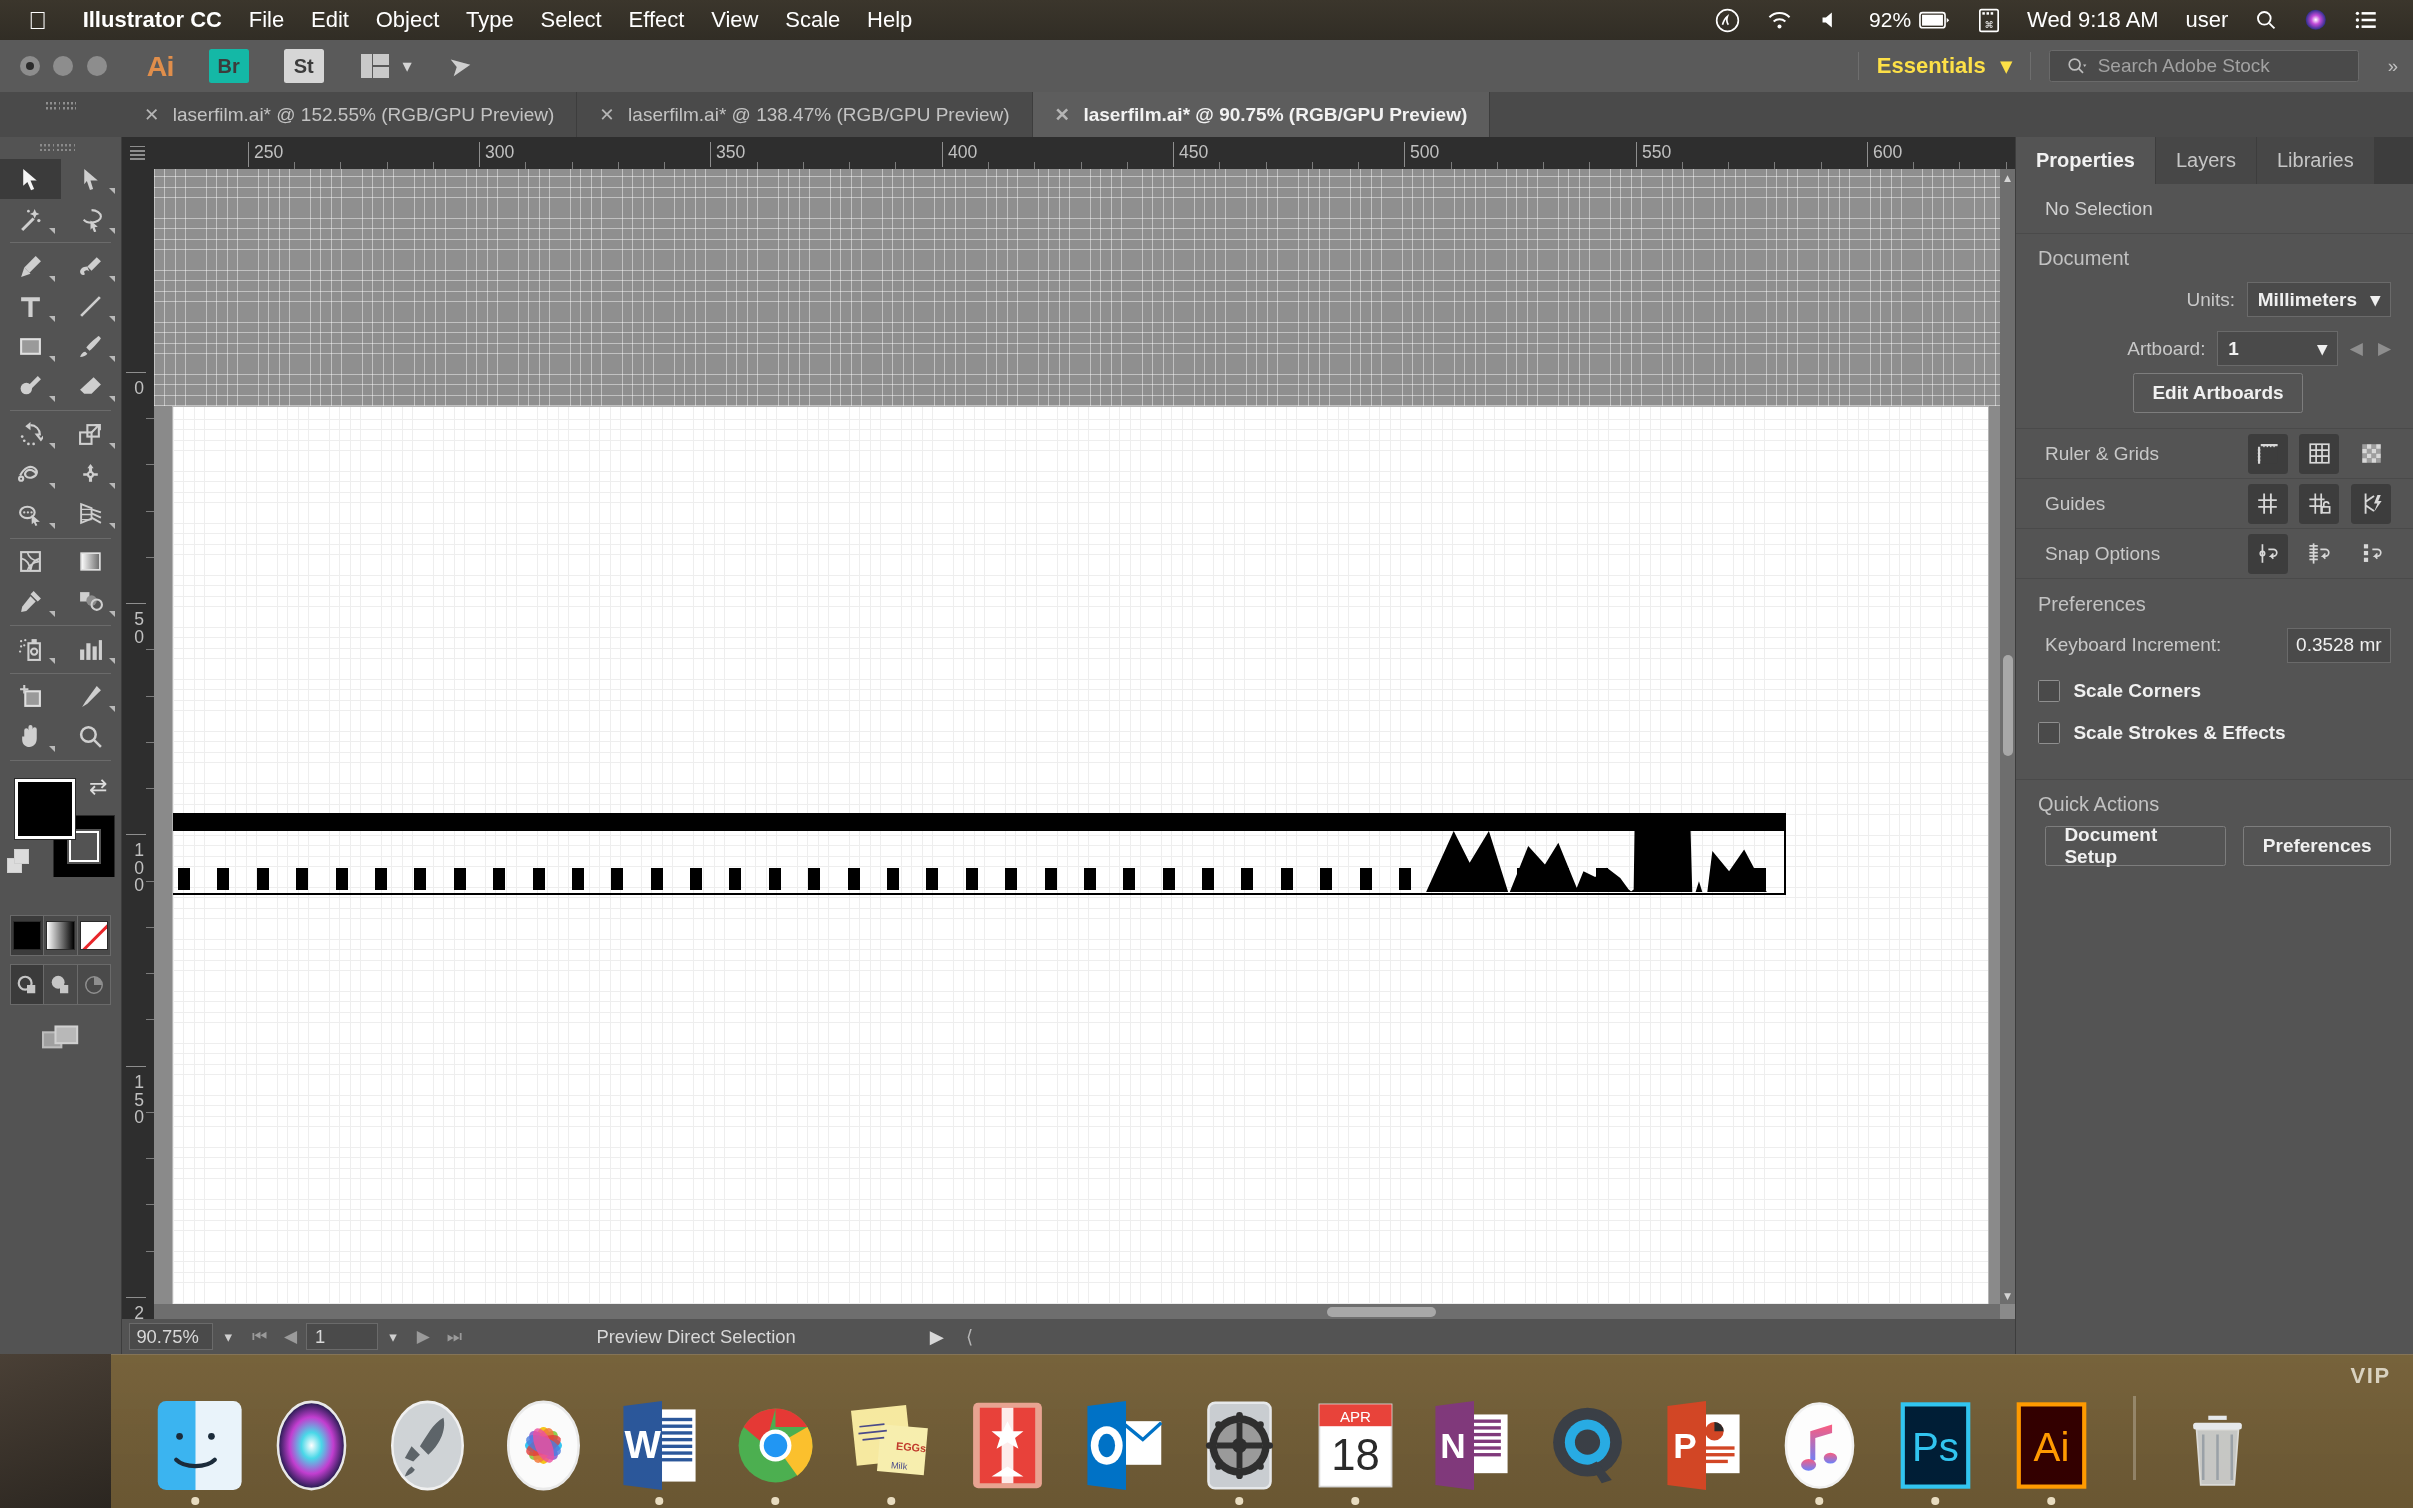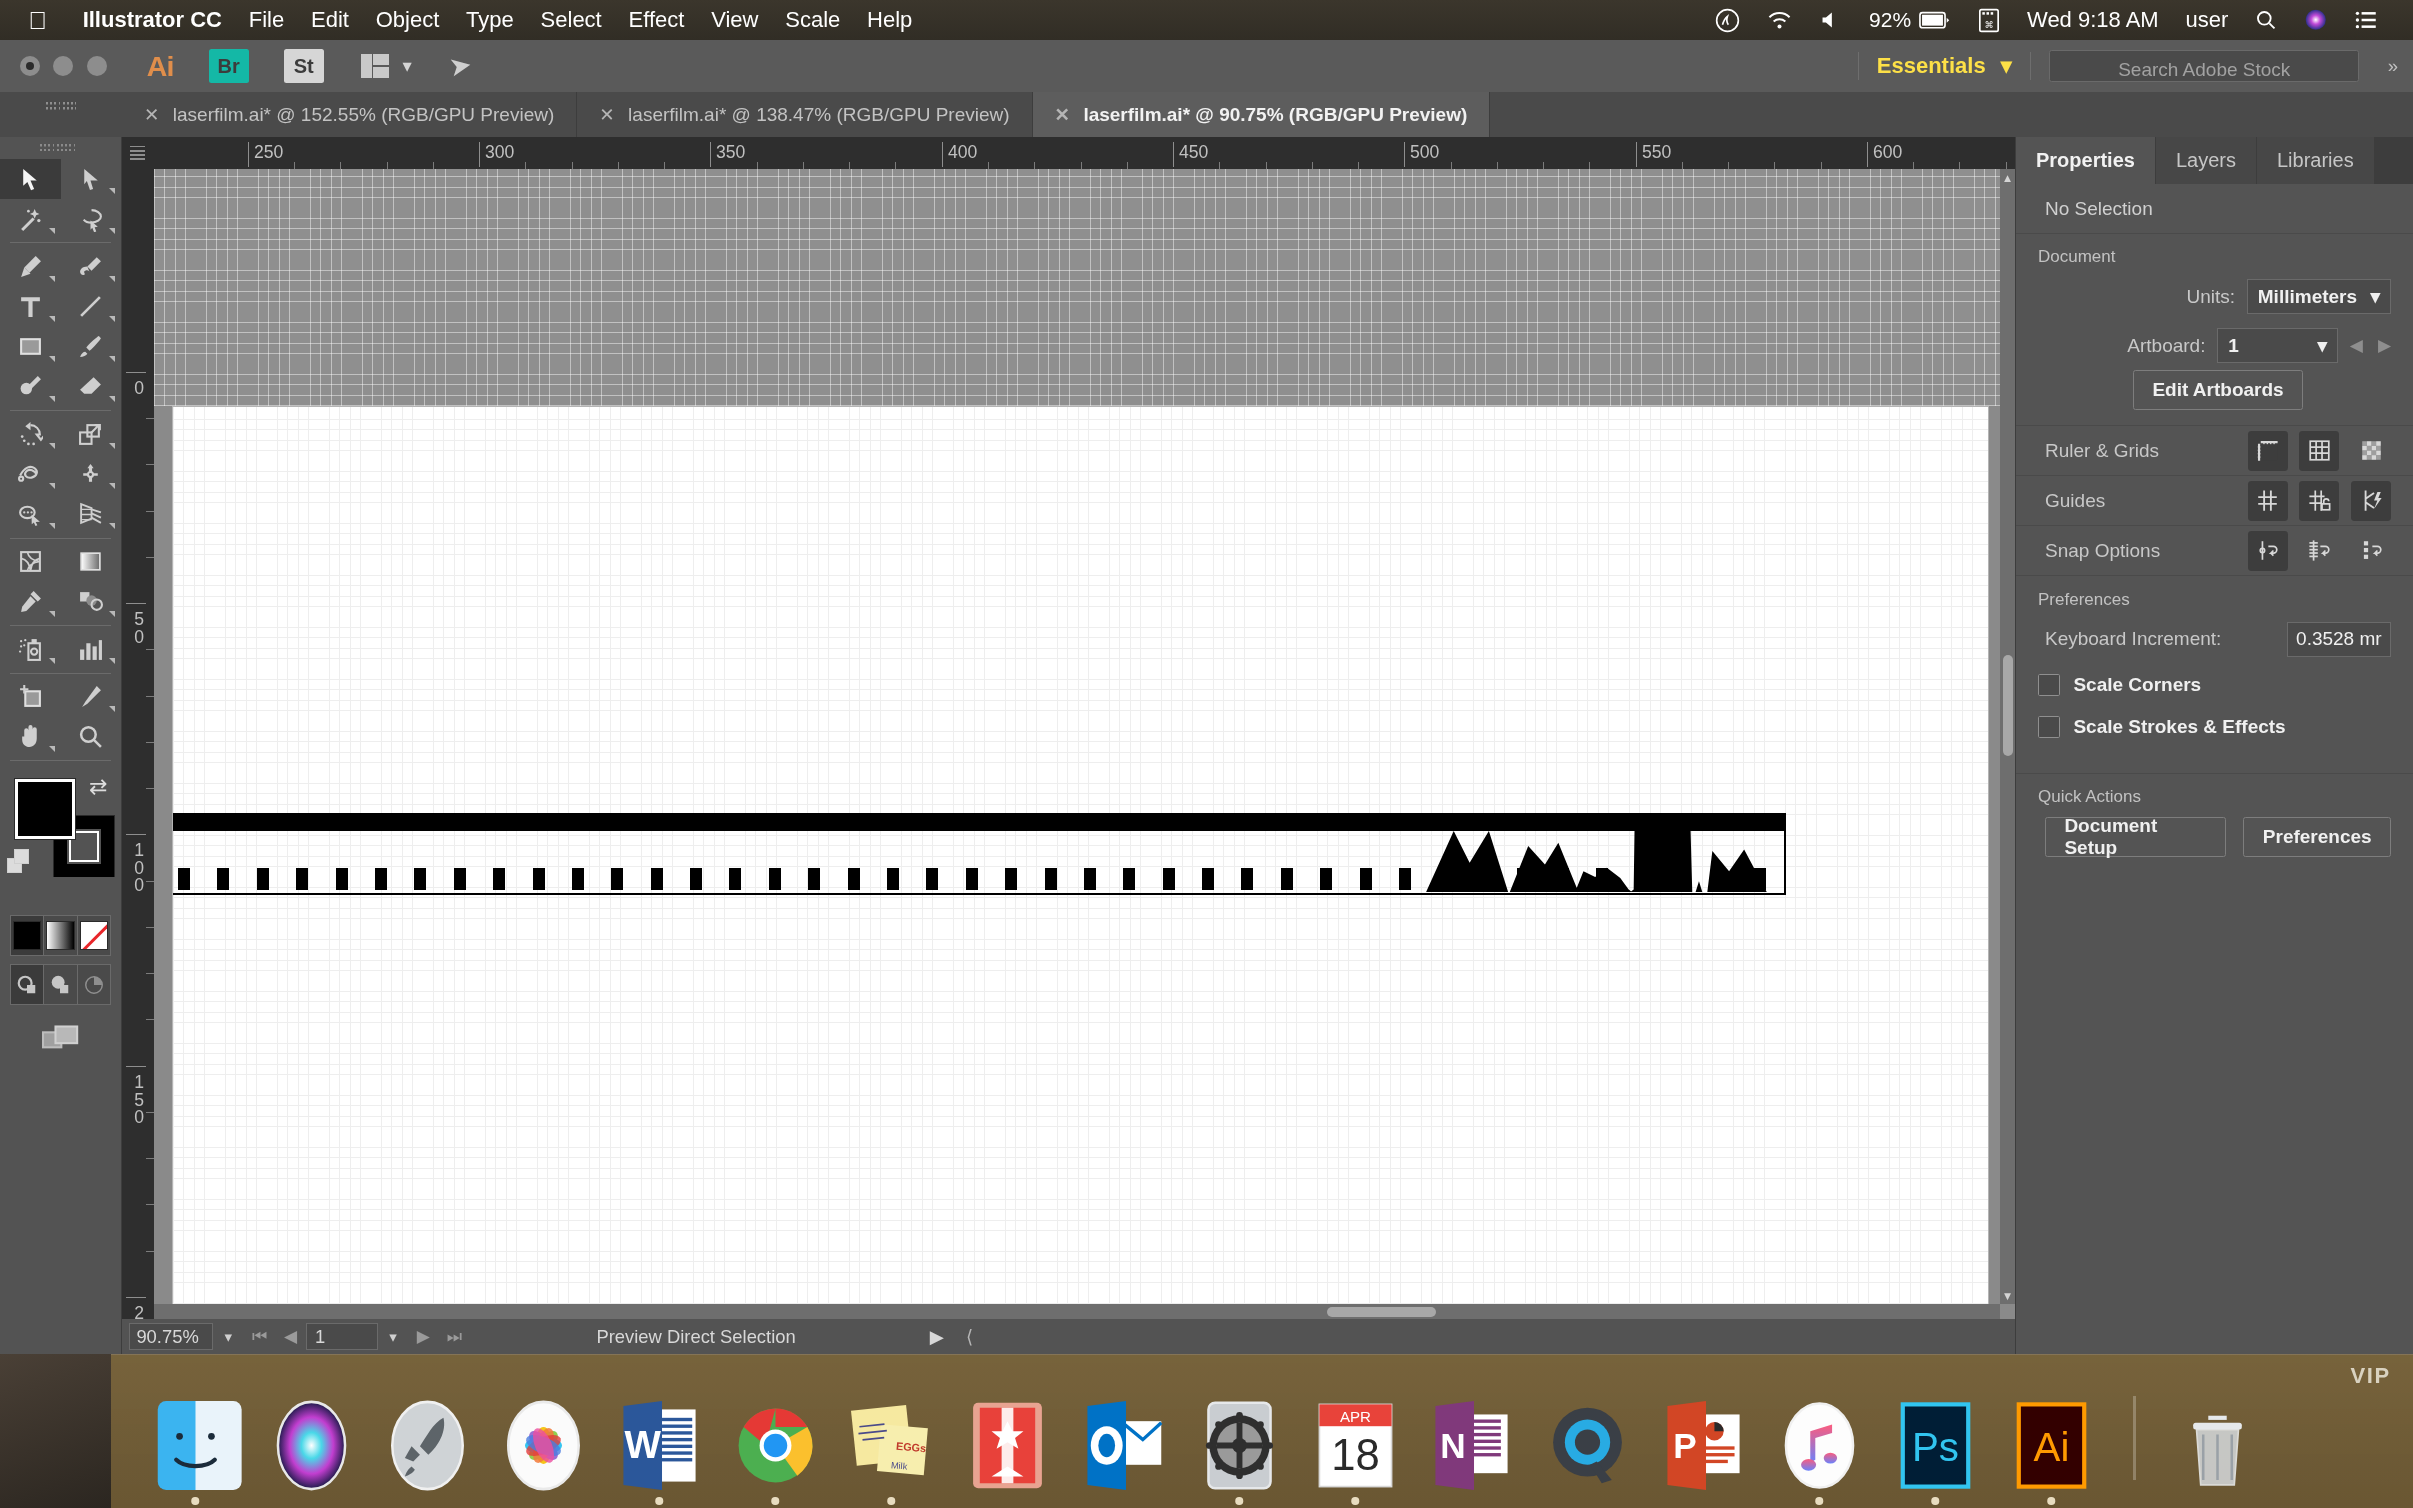--- a/index.html
+++ b/index.html
@@ -66,21 +66,20 @@
   .vsep { width: 0.8px; height: 28.5px; background: #6e6e6e; margin: 0 18.4px; }
   .workspace {
     color: #fde047; font-size: 22px; font-weight: bold;
     display: flex; align-items: center; gap: 15px;
   }
   .stocksearch {
     width: 310px; height: 32px; background: #4a4a4a;
     border: 0.8px solid #6a6a6a; border-radius: 2.5px;
     display: flex; align-items: center; padding: 0 17px; gap: 8.4px;
     margin-right: 28.5px;
-    flex-direction: column;
   }
   .stocksearch .ph { color: #a2a2a2; font-size: 19px; }
   #apptoolbar .expand { color: #c0c0c0; font-size: 18.4px; margin-right: 15px; }
 
   
   #tabstrip {
     position: absolute; top: 52px; left: 0; width: 2413px; height: 45px;
     background: #3d3d3d; display: flex; align-items: stretch;
   }
   .tabgrip { width: 122px; background: #4a4a4a; position: relative; }
@@ -310,21 +309,21 @@
     padding: 0 20px; display: flex; align-items: center;
     color: #c6c6c6; font-size: 20px; background: #474747;
     border-right: 0.8px solid #3d3d3d;
   }
   .paneltab.active { background: #545454; color: #f2f2f2; font-weight: bold; }
   .panelrow {
     padding: 0 22px; display: flex; align-items: center; min-height: 49px;
     color: #d0d0d0; font-size: 19px; margin-left: 7px;
   }
   .panelsection { border-top: 0.8px solid #4a4a4a; }
-  .sechead { color: #c2c2c2; font-size: 17px; padding: 13.4px 22px 5px; }
+  .sechead { color: #c2c2c2; font-size: 20px; padding: 13.4px 22px 5px; }
   .fieldlabel { color: #c8c8c8; font-size: 19px; }
   .selectbox {
     height: 35px; background: #4a4a4a; border: 0.8px solid #6a6a6a;
     display: flex; align-items: center; justify-content: space-between;
     padding: 0 10px; color: #f0f0f0; font-size: 19px; font-weight: bold; gap: 13.4px;
   }
   .btn {
     height: 40px; border: 0.8px solid #7d7d7d; background: #545454;
     color: #f0f0f0; font-size: 19px; font-weight: bold;
     display: flex; align-items: center; justify-content: center;

